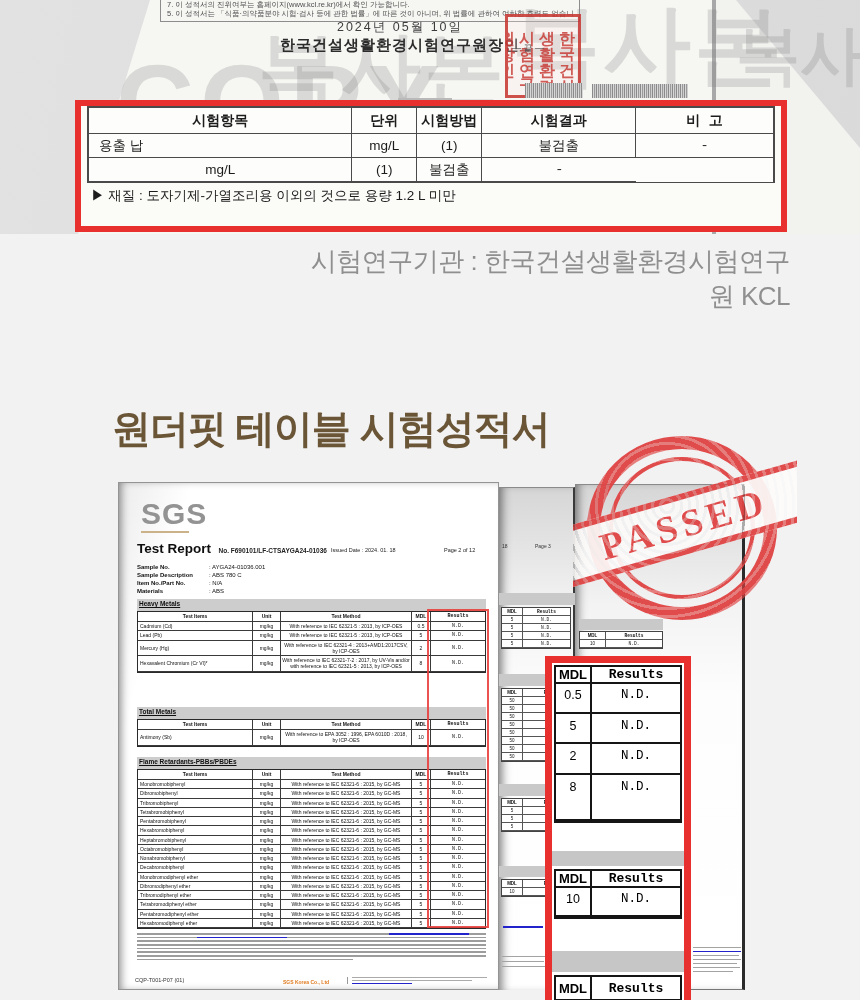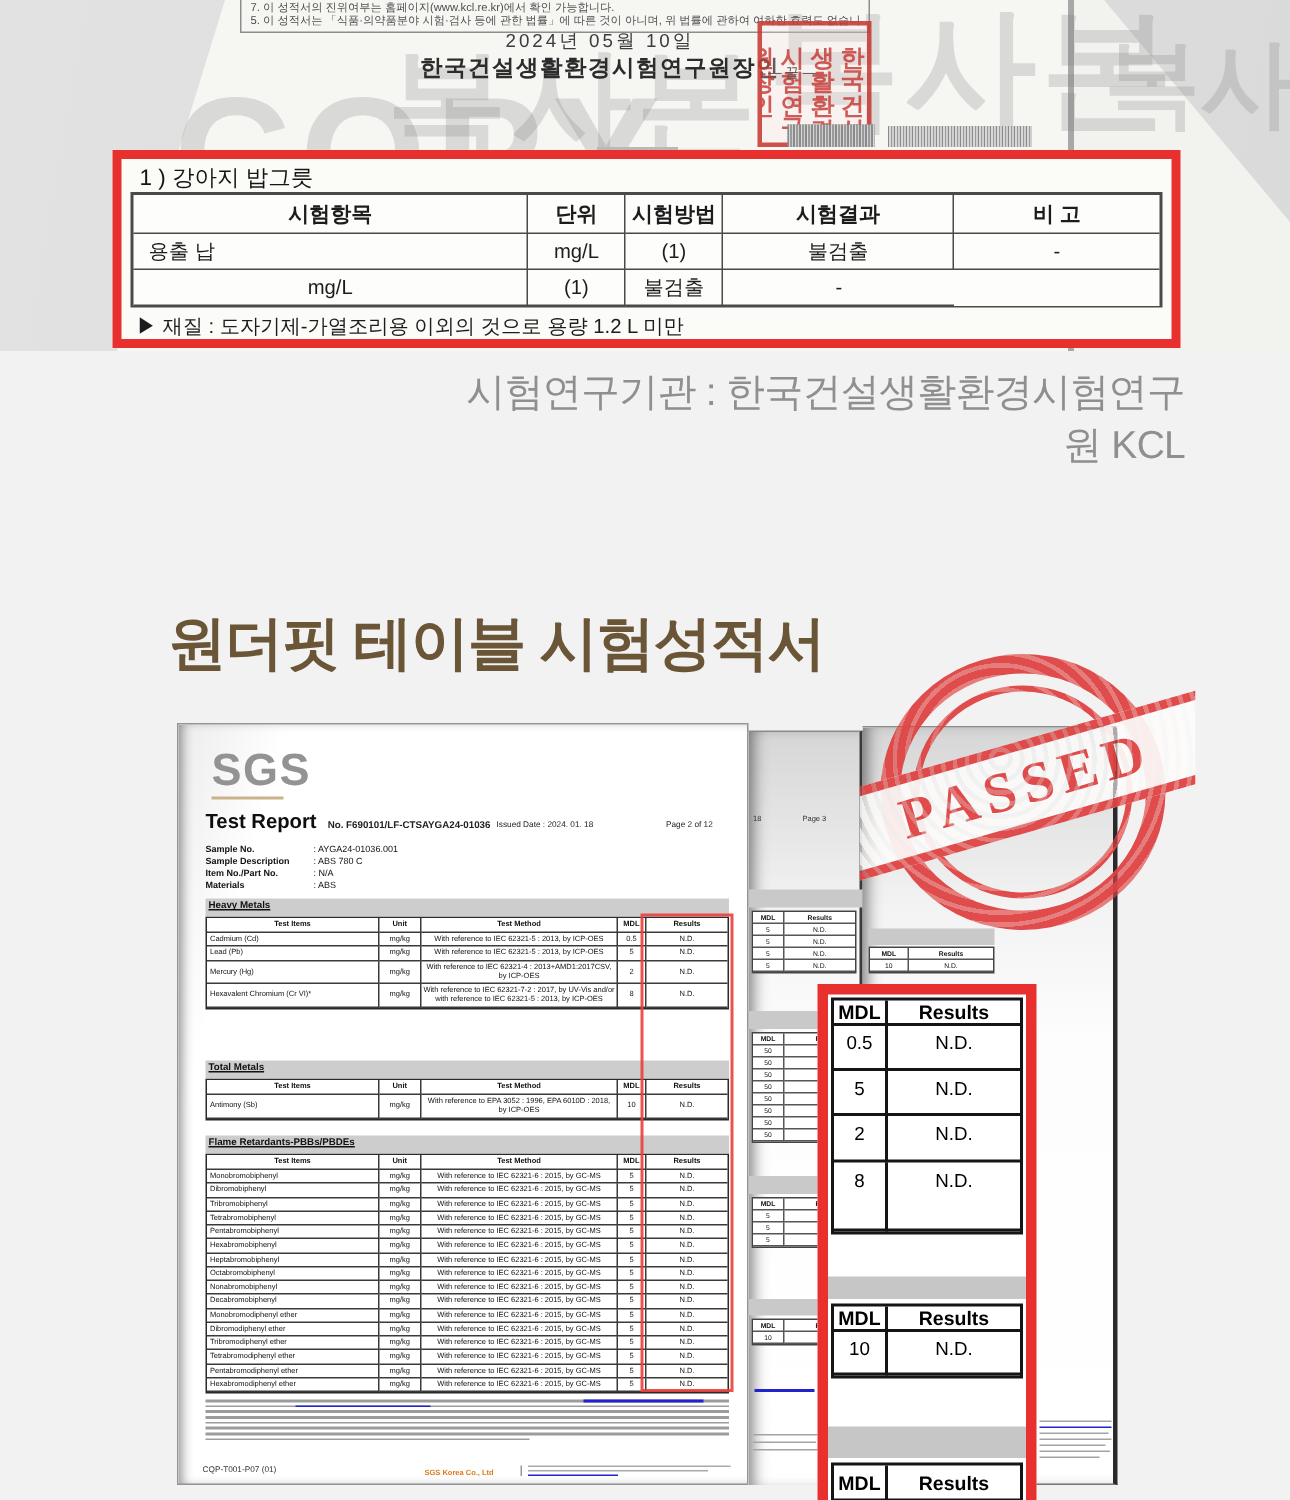--- a/index.html
+++ b/index.html
@@ -40,21 +40,21 @@
   #kcl-caption{font-size:15px;color:#151515;padding:3px 0 2px 12px;height:22px;}
   #kcl-footnote{font-size:13.5px;color:#1c1c1c;padding:4px 0 0 10px;height:24px;}
   .kcl-grid{border:2px solid var(--gl);border-bottom:1px solid var(--gl);margin:0 6px;background:#fdfdfb;}
   .kcl-grid .gcell{min-height:24px;font-size:13.5px;color:#1c1c1c;}
   .kcl-grid .ghead .gcell{min-height:26px;font-size:14px;}
   .kcl-grid .gbody .c0{justify-content:flex-start;padding-left:10px;}
 
   
   .grow{display:grid;border-radius:13px;}
   .gcell{display:flex;align-items:center;justify-content:center;border-right:1px solid var(--gl);border-bottom:1px solid var(--gl);}
-  .grow .gcell:last-child{border-right:none;}
+  .grow .gcell:last-child{border-right:none;font-family:Liberation Mono, monospace;}
   .ghead .gcell{font-weight:bold;text-align:center;}
 
   
   #agency-caption{left:300px;top:244px;width:490px;text-align:right;font-size:26px;color:var(--graycap);letter-spacing:-.5px;}
   #sgs-title{left:112px;top:402px;font-size:39px;font-weight:bold;color:var(--brown);letter-spacing:-1px;}
 
   
   #sgs-page{left:118px;top:482px;width:381px;height:508px;background:linear-gradient(105deg,#ececec 0,#fff 70px);
             border:1px solid #949494;box-shadow:inset 5px 0 8px -3px rgba(0,0,0,.45);z-index:3;}
   #sgs-logo{left:22px;top:14px;font-size:30px;font-weight:800;color:#939393;letter-spacing:1px;}
@@ -138,21 +138,20 @@
     <div id="kcl-date" class="abs docline">2024년  05월  10일</div>
     <div id="kcl-issuer" class="abs docline">한국건설생활환경시험연구원장인</div>
     <div id="seal" class="abs">한국건설생활환경시험연구원장인</div>
     <div id="endmark" class="abs">— 끝 —</div>
     <div class="noise abs" style="left:525px;top:83px;width:58px;height:15px;"></div>
     <div class="noise abs" style="left:592px;top:84px;width:96px;height:14px;"></div>
     <div class="tinybar abs" style="left:398px;top:98px;width:54px;height:3px;"></div>
   </div>
 
   <div id="kcl-frame" class="abs">
-    <div id="kcl-caption">1 )   강아지 밥그릇</div>
     <div class="kcl-grid">
         <div class="grow ghead" style="grid-template-columns: 38.5% 9.5% 9.5% 22.5% 20%;">
           <div class="gcell c0">시험항목</div>
           <div class="gcell c1">단위</div>
           <div class="gcell c2">시험방법</div>
           <div class="gcell c3">시험결과</div>
           <div class="gcell c4">비      고</div>
         </div>
         <div class="grow gbody" style="grid-template-columns: 38.5% 9.5% 9.5% 22.5% 20%;">
           <div class="gcell c0">용출 납</div>

